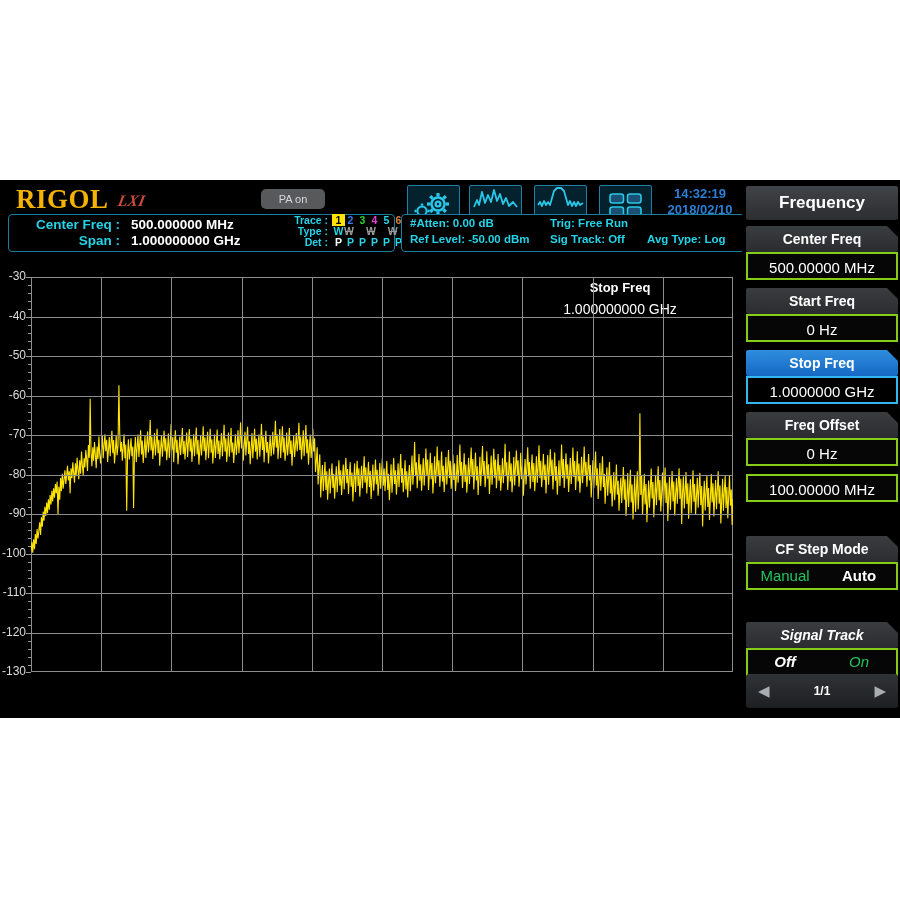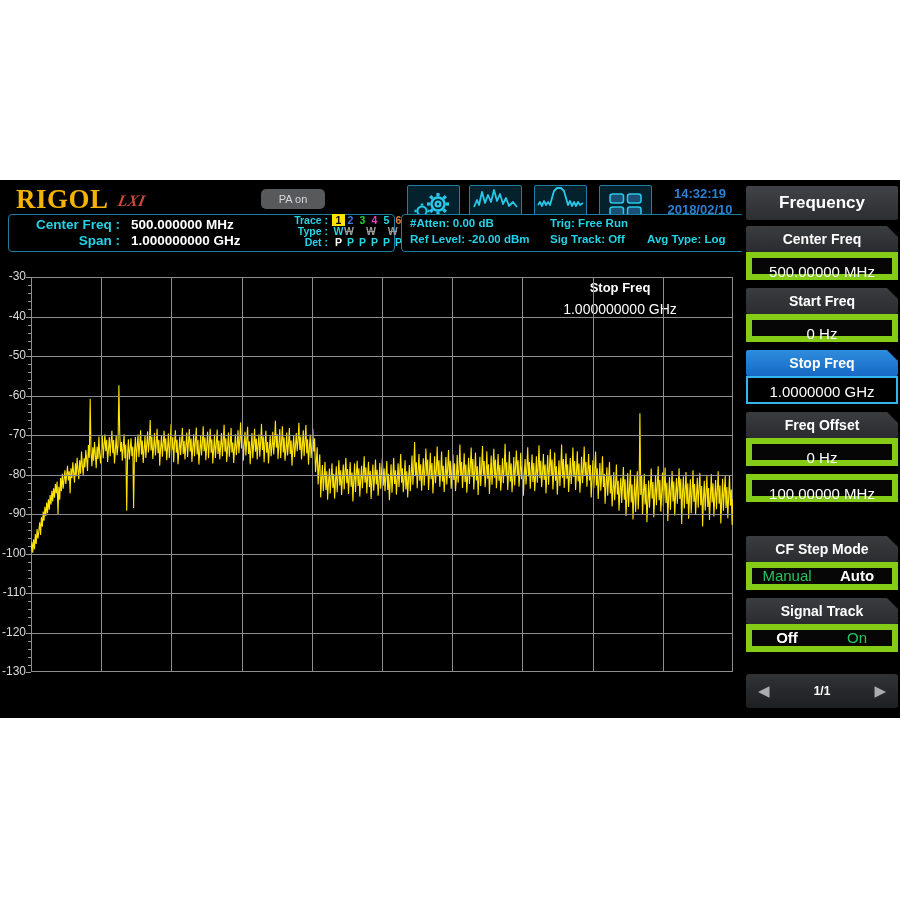--- a/index.html
+++ b/index.html
@@ -73,21 +73,21 @@
 
   
   #menu{position:absolute;left:742px;top:0;width:158px;height:538px;background:#000;}
   .mi{position:absolute;left:4px;width:152px;}
   .mhead{position:relative;height:26px;background:linear-gradient(#3a3d40,#2a2c2f);
       color:#fff;font-size:14px;font-weight:bold;text-align:center;line-height:26px;
       border-radius:2px;}
   .mhead.title{height:34px;line-height:34px;font-size:17px;
       background:linear-gradient(#404347,#2c2e31);}
   .mval{position:relative;height:28px;background:#060606;color:#fff;font-size:15px;
-      text-align:center;line-height:28px;border:6px solid #84cc16;box-sizing:border-box;}
+      text-align:center;line-height:28px;border:2px solid #84cc16;box-sizing:border-box;}
   .mi.sel .mhead{background:linear-gradient(#2f8ddd,#1668c4);}
   .mi.sel .mval{border:2px solid #34b6ef;background:#000;}
   .mi.sel{outline:none;}
   .notch{position:absolute;right:0;top:0;width:11px;height:11px;background:#000;
       transform:rotate(0deg);clip-path:polygon(100% 0,0 0,100% 100%);}
   .mval.duo{display:flex;align-items:center;}
   .mval.duo span{flex:1;font-size:15px;font-weight:bold;}
   .mval.duo .off{color:#22c55e;font-weight:normal;}
   .mval.duo .on{color:#fff;}
   #pager{position:absolute;left:4px;top:494px;width:152px;height:34px;
@@ -193,21 +193,21 @@
           <span class="tcell" style="left: 50px; font-size: 10.5px; color: rgb(39, 214, 232);">P</span>
           <span class="tcell" style="left: 62px; font-size: 10.5px; color: rgb(39, 214, 232);">P</span>
           <span class="tcell" style="left: 74px; font-size: 10.5px; color: rgb(39, 214, 232);">P</span>
           <span class="tcell" style="left: 86px; font-size: 10.5px; color: rgb(39, 214, 232);">P</span>
           <span class="tcell" style="left: 98px; font-size: 10.5px; color: rgb(39, 214, 232);">P</span>
         </div>
     </div>
 
     <div id="rbox">
       <div class="rtxt" style="left:8px;top:2px;">#Atten: 0.00 dB</div>
-      <div class="rtxt" style="left:8px;top:18px;">Ref Level: -20.00 dBm</div>
+      <div class="rtxt" style="left:8px;top:18px;">Ref Level: -50.00 dBm</div>
       <div class="rtxt" style="left:148px;top:2px;">Trig: Free Run</div>
       <div class="rtxt" style="left:148px;top:18px;">Sig Track: Off</div>
       <div class="rtxt" style="left:245px;top:18px;">Avg Type: Log</div>
     </div>
   </div>
 
   <div id="plot"></div>
   <div id="plotborder"></div>
   <svg id="trace" width="702" height="395" stroke="#ffe400">
     <polyline id="tracepath" fill="none" stroke="#ffe400" stroke-width="1.1" points="0.0,274.5 0.9,265.4 1.7,275.7 2.6,262.3 3.5,272.2 4.3,257.1 5.2,267.0 6.1,252.0 7.0,261.5 7.8,254.8 8.7,245.3 9.6,257.9 10.4,240.2 11.3,249.6 12.2,234.6 13.0,243.7 13.9,229.9 14.8,239.0 15.7,225.5 16.5,236.2 17.4,222.4 18.3,232.7 19.1,218.0 20.0,227.5 20.9,213.7 21.7,224.4 22.6,211.3 23.5,220.8 24.4,207.0 25.2,216.1 26.1,204.6 27.0,237.8 27.8,209.7 28.7,222.8 29.6,201.1 30.4,214.1 31.3,196.7 32.2,211.7 33.1,202.2 33.9,193.2 34.8,207.0 35.7,197.9 36.5,188.8 37.4,203.4 38.3,194.3 39.1,216.5 40.0,191.2 40.9,201.1 41.8,185.3 42.6,195.5 43.5,205.8 44.4,186.4 45.2,199.1 46.1,180.9 47.0,193.2 47.8,202.2 48.7,183.3 49.6,196.7 50.5,174.6 51.3,187.6 52.2,197.9 53.1,181.3 53.9,190.4 54.8,173.0 55.7,183.3 56.5,193.9 57.4,167.9 58.3,180.9 59.2,121.7 60.0,174.6 60.9,189.2 61.8,170.2 62.6,183.7 63.5,165.1 64.4,178.5 65.2,191.2 66.1,169.5 67.0,182.1 67.9,159.6 68.7,177.0 69.6,186.4 70.5,171.8 71.3,158.4 72.2,181.3 73.1,167.5 73.9,157.2 74.8,174.2 75.7,162.7 76.6,184.9 77.4,173.4 78.3,160.0 79.2,179.3 80.0,166.3 80.9,153.7 81.8,176.2 82.6,163.1 83.5,186.4 84.4,173.0 85.2,158.8 86.1,178.1 87.0,169.1 87.9,108.2 88.7,155.6 89.6,174.6 90.5,165.1 91.3,183.7 92.2,170.2 93.1,157.2 93.9,181.3 94.8,167.5 95.7,233.8 96.6,177.0 97.4,162.3 98.3,182.5 99.2,171.8 100.0,161.2 100.9,179.3 101.8,169.5 102.6,231.1 103.5,174.2 104.4,160.0 105.3,184.9 106.1,170.6 107.0,157.6 107.9,180.1 108.7,167.1 109.6,153.3 110.5,177.4 111.3,163.5 112.2,186.0 113.1,172.2 114.0,158.8 114.8,180.9 115.7,167.9 116.6,154.4 117.4,175.4 118.3,165.1 119.2,143.0 120.0,173.4 120.9,159.6 121.8,182.1 122.7,169.1 123.5,156.0 124.4,178.5 125.3,165.5 126.1,151.7 127.0,176.2 127.9,162.7 128.7,188.8 129.6,171.4 130.5,158.4 131.4,179.7 132.2,166.7 133.1,153.7 134.0,174.2 134.8,161.2 135.7,183.3 136.6,170.2 137.4,156.4 138.3,180.9 139.2,167.5 140.1,146.9 140.9,173.0 141.8,160.0 142.7,185.3 143.5,166.3 144.4,153.3 145.3,175.8 146.1,162.7 147.0,187.2 147.9,173.4 148.8,159.6 149.6,178.1 150.5,165.1 151.4,150.9 152.2,177.0 153.1,163.9 154.0,182.5 154.8,169.5 155.7,155.6 156.6,180.1 157.4,166.3 158.3,152.1 159.2,174.6 160.1,161.6 160.9,184.9 161.8,170.6 162.7,157.2 163.5,179.3 164.4,164.3 165.3,150.5 166.1,177.4 167.0,162.7 167.9,187.6 168.8,173.0 169.6,158.8 170.5,178.5 171.4,165.5 172.2,149.3 173.1,174.2 174.0,160.4 174.8,183.3 175.7,169.1 176.6,154.8 177.5,181.3 178.3,167.5 179.2,151.7 180.1,175.8 180.9,162.3 181.8,186.4 182.7,171.8 183.5,157.6 184.4,180.9 185.3,166.7 186.2,152.5 187.0,177.0 187.9,163.5 188.8,182.1 189.6,169.5 190.5,156.0 191.4,179.3 192.2,165.1 193.1,147.7 194.0,174.6 194.9,161.2 195.7,184.9 196.6,170.2 197.5,155.6 198.3,179.7 199.2,168.3 200.1,150.9 200.9,175.4 201.8,165.5 202.7,186.0 203.6,170.6 204.4,157.2 205.3,178.1 206.2,167.9 207.0,153.3 207.9,176.2 208.8,162.7 209.6,145.4 210.5,171.4 211.4,158.4 212.3,183.7 213.1,169.1 214.0,154.8 214.9,178.5 215.7,163.9 216.6,149.7 217.5,177.0 218.3,164.3 219.2,187.2 220.1,170.2 221.0,156.0 221.8,181.3 222.7,166.7 223.6,151.7 224.4,174.6 225.3,161.6 226.2,182.5 227.0,168.3 227.9,157.2 228.8,179.7 229.7,163.5 230.5,146.9 231.4,173.0 232.3,159.6 233.1,185.3 234.0,166.3 234.9,153.7 235.7,175.8 236.6,165.1 237.5,186.4 238.3,172.2 239.2,158.4 240.1,179.3 241.0,169.1 241.8,154.8 242.7,177.4 243.6,163.9 244.4,143.8 245.3,170.6 246.2,157.2 247.0,182.1 247.9,167.5 248.8,152.1 249.7,180.9 250.5,165.5 251.4,149.3 252.3,175.4 253.1,160.4 254.0,183.7 254.9,173.4 255.7,155.6 256.6,178.5 257.5,166.3 258.4,150.9 259.2,177.0 260.1,163.5 261.0,188.8 261.8,171.8 262.7,158.8 263.6,180.1 264.4,169.5 265.3,156.0 266.2,174.2 267.1,162.7 267.9,145.8 268.8,173.0 269.7,159.6 270.5,182.5 271.4,167.9 272.3,153.3 273.1,179.3 274.0,165.1 274.9,148.1 275.8,176.2 276.6,162.3 277.5,187.6 278.4,170.6 279.2,157.6 280.1,180.9 281.0,168.3 281.8,151.7 282.7,174.6 283.6,161.2 284.5,195.1 285.3,184.9 286.2,170.2 287.1,207.4 287.9,190.4 288.8,177.4 289.7,220.4 290.5,203.0 291.4,188.0 292.3,214.1 293.2,199.5 294.0,184.9 294.9,212.9 295.8,194.3 296.6,222.8 297.5,205.8 298.4,191.6 299.2,216.5 300.1,201.1 301.0,186.4 301.9,210.9 302.7,196.7 303.6,221.6 304.5,203.4 305.3,189.2 306.2,215.3 307.1,198.3 307.9,183.3 308.8,208.6 309.7,193.2 310.6,218.0 311.4,201.8 312.3,187.6 313.2,212.5 314.0,195.1 314.9,180.9 315.8,206.2 316.6,192.0 317.5,216.9 318.4,199.1 319.2,185.3 320.1,209.7 321.0,195.5 321.9,224.4 322.7,204.6 323.6,186.4 324.5,214.9 325.3,197.9 326.2,183.7 327.1,209.0 327.9,191.2 328.8,219.6 329.7,202.2 330.6,188.8 331.4,211.3 332.3,197.1 333.2,179.3 334.0,205.8 334.9,190.4 335.8,216.5 336.6,199.9 337.5,184.9 338.4,210.1 339.3,193.9 340.1,222.0 341.0,203.0 341.9,187.6 342.7,213.7 343.6,200.7 344.5,182.5 345.3,207.4 346.2,192.8 347.1,218.8 348.0,205.0 348.8,186.0 349.7,211.7 350.6,194.3 351.4,181.3 352.3,208.6 353.2,191.6 354.0,214.1 354.9,199.1 355.8,184.1 356.7,212.9 357.5,196.7 358.4,223.2 359.3,202.2 360.1,187.2 361.0,215.7 361.9,197.9 362.7,180.9 363.6,207.0 364.5,193.2 365.4,217.6 366.2,203.8 367.1,186.4 368.0,210.1 368.8,195.1 369.7,177.0 370.6,205.8 371.4,191.2 372.3,215.3 373.2,201.1 374.1,183.3 374.9,212.5 375.8,194.3 376.7,220.4 377.5,201.8 378.4,188.0 379.3,214.1 380.1,199.5 381.0,178.5 381.9,207.8 382.8,190.0 383.6,165.1 384.5,199.1 385.4,185.3 386.2,211.3 387.1,194.3 388.0,177.0 388.8,203.8 389.7,187.2 390.6,213.7 391.4,198.3 392.3,181.3 393.2,208.6 394.1,191.6 394.9,171.4 395.8,197.9 396.7,182.5 397.5,212.9 398.4,196.7 399.3,175.8 400.1,202.2 401.0,186.0 401.9,216.5 402.8,199.9 403.6,179.3 404.5,206.2 405.4,192.8 406.2,169.5 407.1,199.5 408.0,183.3 408.8,209.7 409.7,195.5 410.6,174.6 411.5,204.6 412.3,188.8 413.2,214.9 414.1,197.9 414.9,180.1 415.8,207.4 416.7,190.4 417.5,173.0 418.4,201.1 419.3,183.7 420.2,211.7 421.0,193.9 421.9,177.4 422.8,203.0 423.6,186.4 424.5,214.1 425.4,200.7 426.2,178.1 427.1,205.8 428.0,192.0 428.9,167.5 429.7,198.3 430.6,184.9 431.5,210.9 432.3,195.1 433.2,176.2 434.1,205.0 434.9,187.6 435.8,215.7 436.7,198.7 437.6,180.9 438.4,207.0 439.3,190.0 440.2,170.6 441.0,199.9 441.9,182.1 442.8,212.5 443.6,195.9 444.5,175.4 445.4,203.4 446.3,189.2 447.1,218.0 448.0,200.7 448.9,179.7 449.7,209.0 450.6,191.2 451.5,169.1 452.3,197.9 453.2,184.1 454.1,210.1 455.0,197.1 455.8,174.2 456.7,201.8 457.6,187.2 458.4,216.9 459.3,199.1 460.2,178.5 461.0,207.8 461.9,192.8 462.8,171.8 463.7,200.7 464.5,182.5 465.4,211.3 466.3,194.3 467.1,177.0 468.0,203.8 468.9,188.0 469.7,213.7 470.6,199.5 471.5,181.3 472.3,206.2 473.2,191.6 474.1,166.7 475.0,199.1 475.8,185.3 476.7,212.9 477.6,195.5 478.4,174.6 479.3,204.6 480.2,186.4 481.0,215.3 481.9,201.1 482.8,180.1 483.7,208.6 484.5,190.4 485.4,173.4 486.3,198.3 487.1,183.3 488.0,209.7 488.9,196.7 489.7,175.8 490.6,202.2 491.5,188.8 492.4,218.8 493.2,199.9 494.1,182.1 495.0,207.4 495.8,193.2 496.7,170.2 497.6,199.5 498.4,184.9 499.3,211.7 500.2,193.9 501.1,177.4 501.9,205.0 502.8,186.0 503.7,214.1 504.5,200.7 505.4,179.3 506.3,205.8 507.1,191.2 508.0,168.3 508.9,201.1 509.8,183.7 510.6,210.1 511.5,195.9 512.4,177.0 513.2,203.0 514.1,187.6 515.0,216.5 515.8,198.3 516.7,178.1 517.6,207.8 518.5,190.0 519.3,172.2 520.2,197.9 521.1,182.5 521.9,212.5 522.8,195.1 523.7,175.4 524.5,203.8 525.4,189.2 526.3,217.6 527.2,199.5 528.0,183.3 528.9,209.0 529.8,192.0 530.6,167.5 531.5,200.7 532.4,182.1 533.2,210.9 534.1,194.3 535.0,176.2 535.9,201.8 536.7,187.2 537.6,214.9 538.5,197.9 539.3,180.9 540.2,207.0 541.1,192.8 541.9,170.6 542.8,199.9 543.7,184.1 544.6,212.9 545.4,197.1 546.3,174.2 547.2,204.6 548.0,186.4 548.9,215.7 549.8,199.1 550.6,179.7 551.5,206.2 552.4,191.6 553.2,169.5 554.1,198.3 555.0,184.9 555.9,209.7 556.7,195.5 557.6,177.0 558.5,203.4 559.3,188.0 560.2,220.4 561.1,202.2 561.9,183.3 562.8,211.3 563.7,193.9 564.6,174.6 565.4,208.6 566.3,191.2 567.2,222.0 568.0,204.6 568.9,186.0 569.8,213.7 570.6,199.5 571.5,179.3 572.4,210.1 573.3,196.7 574.1,226.7 575.0,207.4 575.9,190.4 576.7,218.8 577.6,201.8 578.5,184.9 579.3,216.5 580.2,198.3 581.1,229.5 582.0,211.7 582.8,195.1 583.7,223.2 584.6,206.2 585.4,187.6 586.3,217.6 587.2,203.8 588.0,233.8 588.9,214.9 589.8,200.7 590.7,225.9 591.5,209.0 592.4,190.0 593.3,222.8 594.1,202.2 595.0,239.0 595.9,220.4 596.7,195.9 597.6,229.9 598.5,210.9 599.4,192.8 600.2,225.5 601.1,207.4 602.0,242.5 602.8,222.0 603.7,199.1 604.6,235.0 605.4,213.7 606.3,194.3 607.2,232.3 608.1,212.5 608.9,136.3 609.8,218.0 610.7,197.9 611.5,237.8 612.4,216.5 613.3,196.7 614.1,227.5 615.0,207.0 615.9,245.3 616.8,224.4 617.6,203.4 618.5,230.7 619.4,210.1 620.2,191.6 621.1,221.6 622.0,205.0 622.8,240.2 623.7,218.8 624.6,198.3 625.4,228.3 626.3,208.6 627.2,189.2 628.1,223.2 628.9,203.0 629.8,234.6 630.7,215.7 631.5,195.5 632.4,229.5 633.3,211.3 634.1,190.4 635.0,225.9 635.9,205.8 636.8,244.1 637.6,220.8 638.5,199.9 639.4,232.7 640.2,214.1 641.1,193.9 642.0,224.4 642.8,204.6 643.7,238.6 644.6,217.6 645.5,201.1 646.3,226.7 647.2,207.8 648.1,191.2 648.9,222.0 649.8,201.8 650.7,246.9 651.5,216.9 652.4,199.5 653.3,231.5 654.2,212.9 655.0,195.1 655.9,227.1 656.8,206.2 657.6,241.7 658.5,219.6 659.4,202.2 660.2,236.2 661.1,215.3 662.0,193.2 662.9,224.8 663.7,207.0 664.6,237.4 665.5,218.0 666.3,200.7 667.2,230.7 668.1,209.7 668.9,195.9 669.8,228.3 670.7,209.0 671.6,249.6 672.4,222.8 673.3,203.8 674.2,233.4 675.0,216.5 675.9,197.9 676.8,229.9 677.6,210.9 678.5,242.9 679.4,220.4 680.3,197.1 681.1,225.5 682.0,206.2 682.9,239.4 683.7,221.6 684.6,203.0 685.5,232.3 686.3,214.1 687.2,194.3 688.1,226.7 689.0,208.6 689.8,246.5 690.7,223.6 691.6,201.8 692.4,233.8 693.3,214.9 694.2,199.1 695.0,231.1 695.9,210.1 696.8,241.3 697.7,218.8 698.5,198.3 699.4,228.7 700.3,212.5 701.1,248.1 702.0,222.0"></polyline>
@@ -242,21 +242,21 @@
         <div class="mi" style="top: 294px;">
           <div class="mval">100.00000 MHz</div>
         </div>
         <div class="mi" style="top: 356px;">
           <div class="mhead">CF Step Mode<span class="notch"></span></div>
           <div class="mval duo">
             <span class="off">Manual</span>
             <span class="on">Auto</span>
           </div>
         </div>
-        <div class="mi" style="top: 418px;">
+        <div class="mi" style="top: 442px; font-style: italic;">
           <div class="mhead">Signal Track<span class="notch"></span></div>
           <div class="mval duo">
             <span class="on">Off</span>
             <span class="off">On</span>
           </div>
         </div>
       </div>
     <div id="pager">
       <span class="arw">◀</span>
       <span class="pp">1/1</span>

